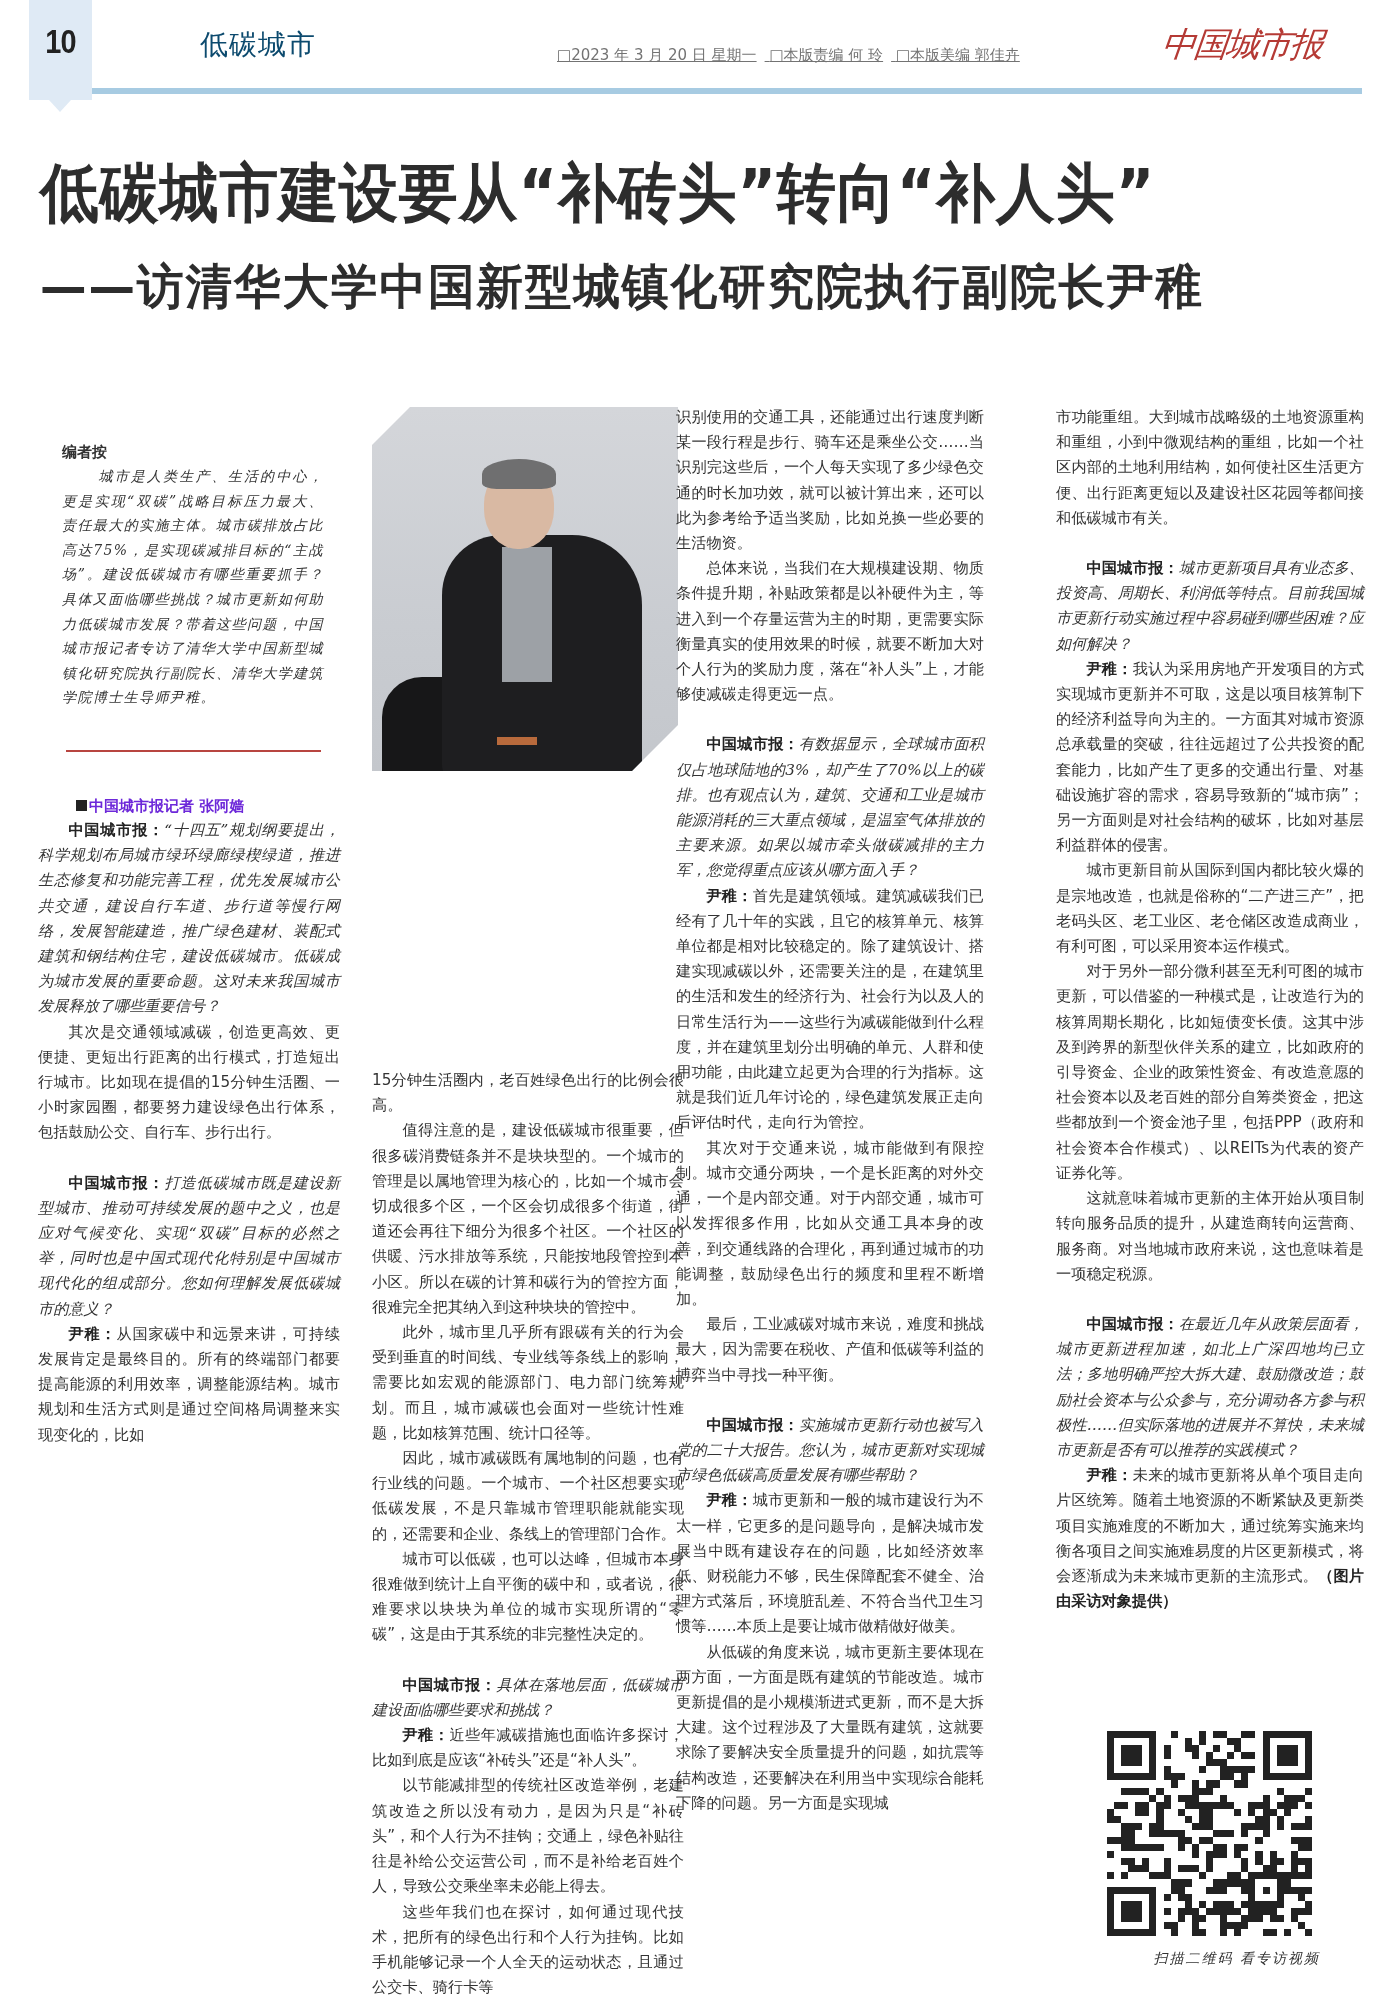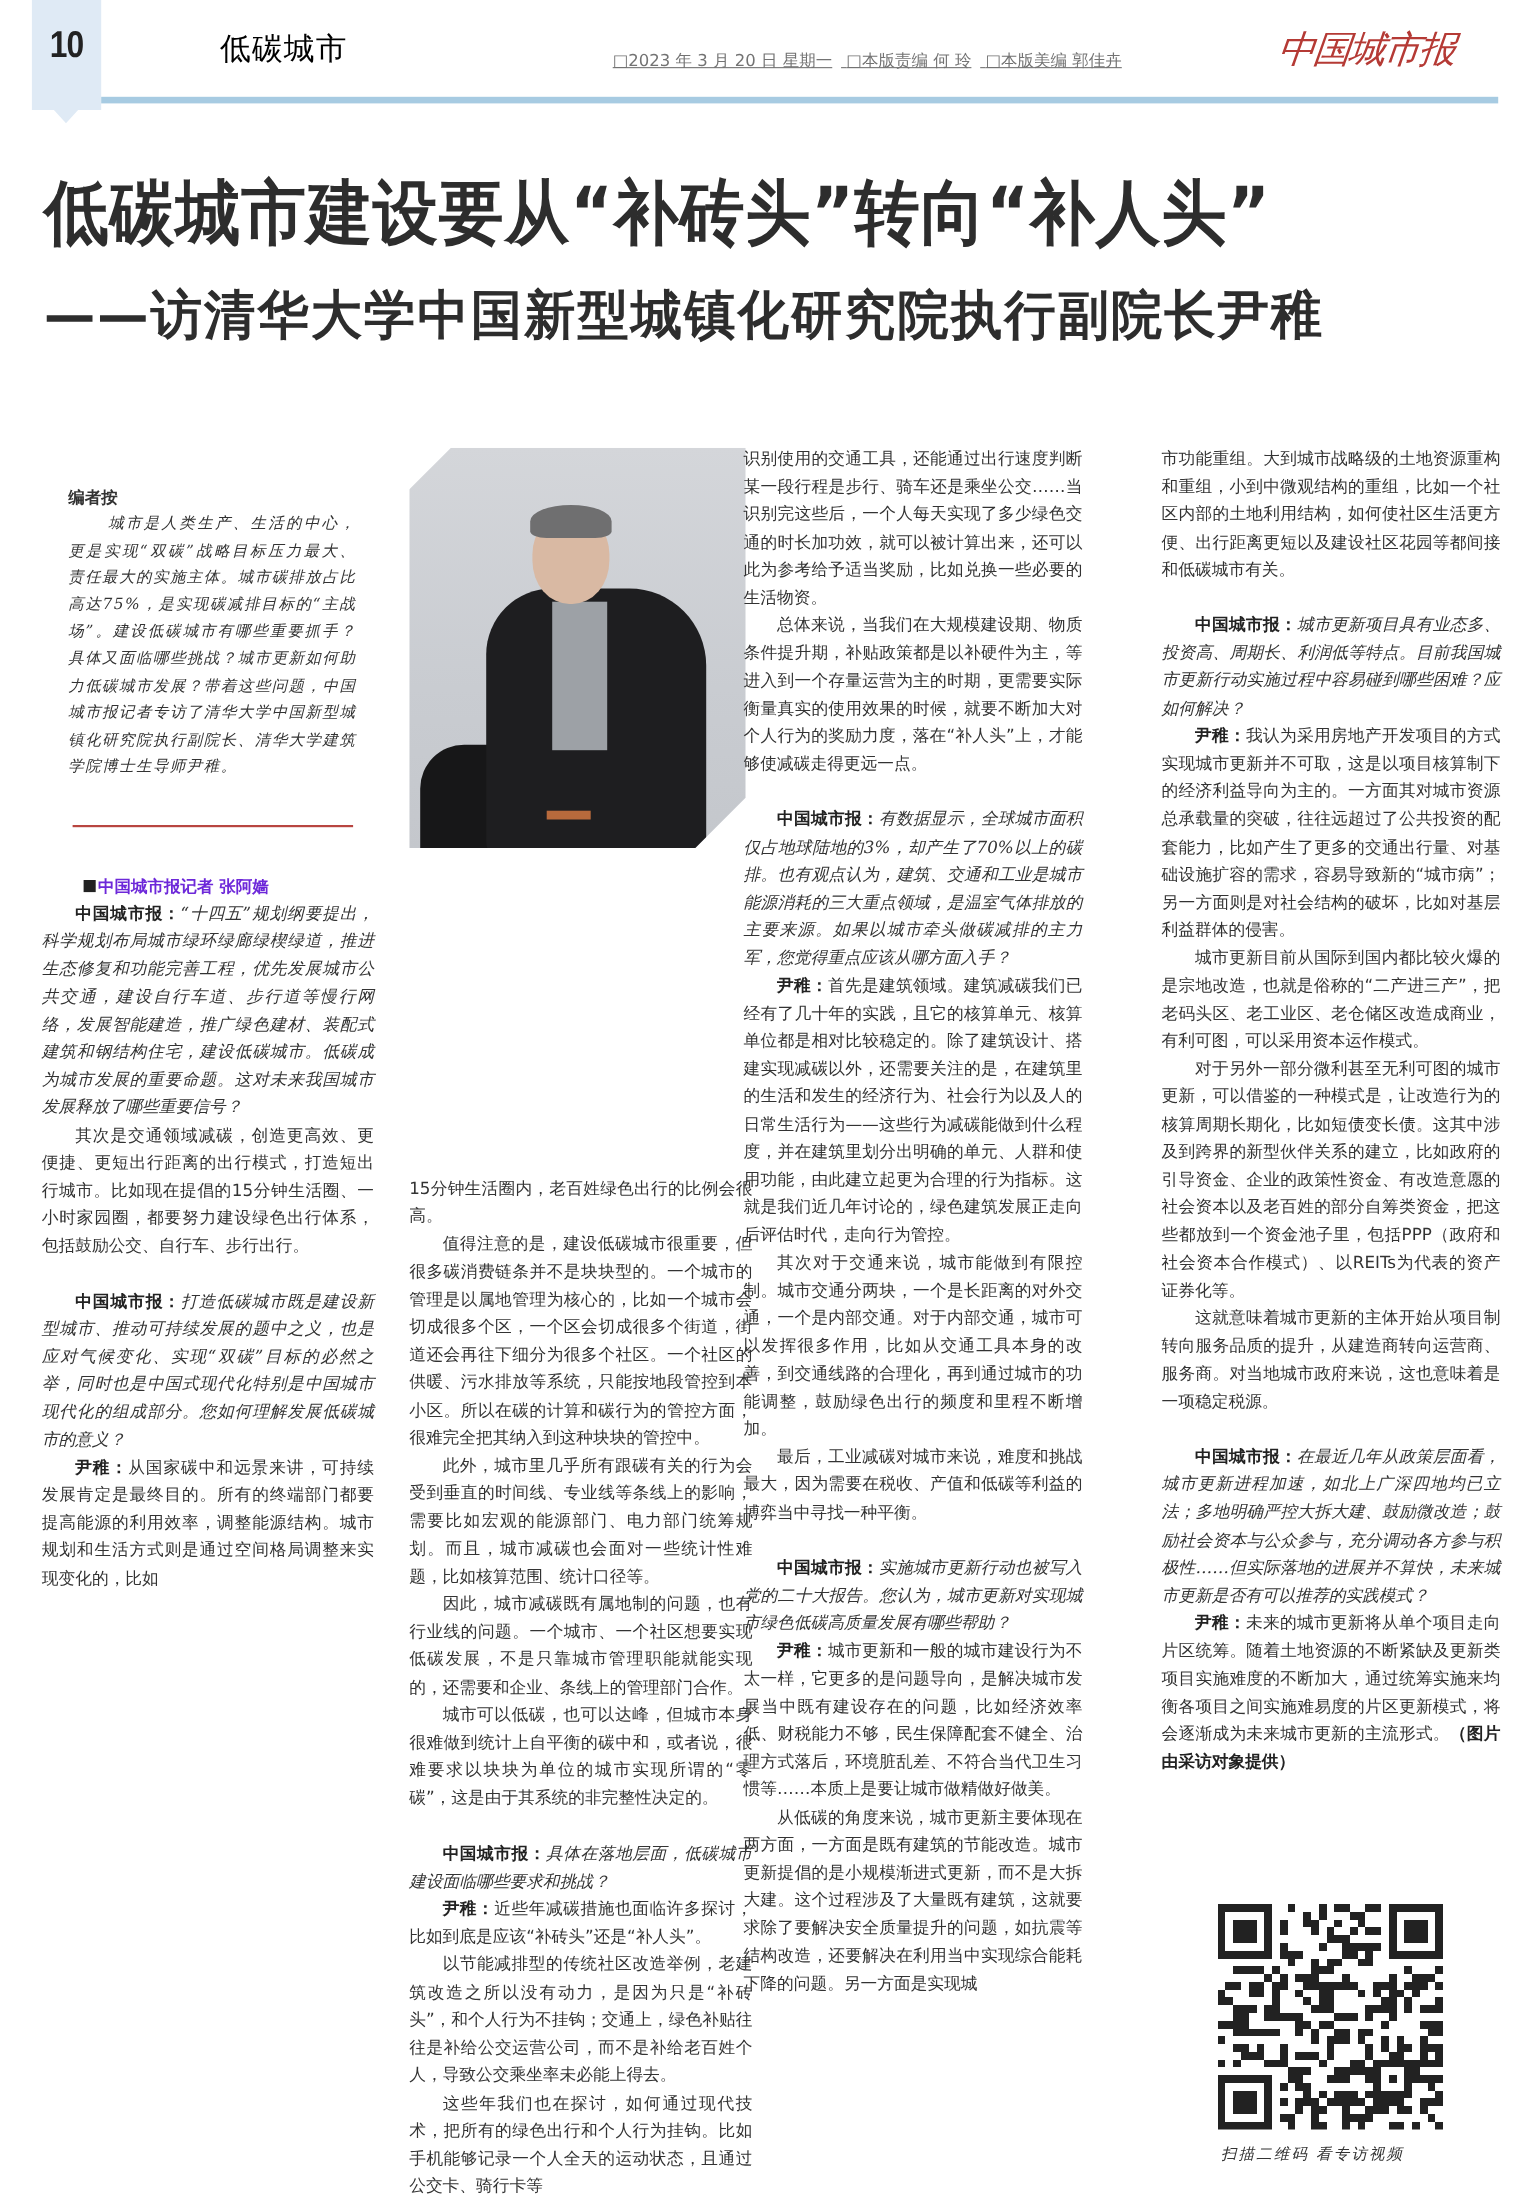--- a/index.html
+++ b/index.html
@@ -5,21 +5,21 @@
   * { box-sizing: border-box; margin: 0; padding: 0; }
   html, body { width: 1389px; height: 2000px; background: #ffffff; overflow: hidden; }
   body { position: relative; font-family: "DejaVu Sans", "Liberation Sans", sans-serif; color: #2b2b2b; }
 
   
   .page-tab { position: absolute; left: 29px; top: 0; width: 63px; height: 100px; background: #dfeaf5; }
   .page-tab::after { content: ""; position: absolute; left: 20px; bottom: -12px; width: 0; height: 0;
     border-left: 11px solid transparent; border-right: 11px solid transparent; border-top: 12px solid #dfeaf5; }
   .page-num { position: absolute; left: 0; right: 0; top: 22px; text-align: center;
     font-family: "Liberation Sans", sans-serif; font-weight: bold; font-size: 34px; color: #222; letter-spacing: -1px; transform: scaleX(0.85); }
-  .section-name { position: absolute; left: 200px; top: 26px; font-size: 28px; color: #000000; letter-spacing: 1px; }
+  .section-name { position: absolute; left: 200px; top: 26px; font-size: 28px; color: #0c4a6e; letter-spacing: 1px; }
   .header-line { position: absolute; left: 92px; top: 88px; width: 1270px; height: 6px; background: #a7cbe2; }
   .header-meta { position: absolute; left: 557px; top: 46px; font-size: 15px; color: #737373; white-space: nowrap; text-decoration: underline; }
   .header-meta span { margin-right: 8px; }
   .masthead { position: absolute; left: 1162px; top: 22px; font-family: "DejaVu Serif", serif; font-style: italic;
     font-size: 34px; color: #b53a35; letter-spacing: -2px; transform: skewX(-6deg); }
 
   
   .headline { position: absolute; left: 40px; top: 150px; width: 1320px; font-family: "DejaVu Sans", sans-serif;
     font-weight: bold; font-size: 64px; color: #2d2d2d; letter-spacing: 1px; white-space: nowrap; transform: scaleX(0.92); transform-origin: left top; }
   .subheadline { position: absolute; left: 40px; top: 255px; width: 1330px; font-size: 48px; color: #2d2d2d;
@@ -54,21 +54,21 @@
   .photo .head { position: absolute; left: 112px; top: 60px; width: 70px; height: 82px; border-radius: 45% 45% 48% 48%; background: #d9b9a3; }
   .photo .hair { position: absolute; left: 110px; top: 52px; width: 74px; height: 30px; border-radius: 50% 50% 20% 20%; background: #6f6f70; }
   .photo .jacket { position: absolute; left: 70px; top: 128px; width: 200px; height: 250px; background: #1e1e20;
     border-radius: 60px 70px 20px 20px; }
   .photo .shirt { position: absolute; left: 130px; top: 140px; width: 50px; height: 135px; background: #9da1a6; }
   .photo .legs { position: absolute; left: 10px; top: 270px; width: 210px; height: 100px; background: #171718; border-radius: 40px 30px 0 0; }
   .photo .stool { position: absolute; left: 125px; top: 330px; width: 40px; height: 8px; background: #b86a3c; }
 
   
   .qr { position: absolute; left: 1107px; top: 1731px; width: 205px; height: 205px; background: #fff; }
-  .qr-caption { position: absolute; left: 1110px; top: 1950px; width: 210px; text-align: left;
+  .qr-caption { position: absolute; left: 1110px; top: 1950px; width: 210px; text-align: right;
     font-family: "DejaVu Serif", serif; font-style: italic; font-size: 14px; color: #333; letter-spacing: 2px; }
 </style>
 </head>
 <body>
 
 <div class="page-tab">
   <div class="page-num">10</div>
 </div>
 <div class="section-name">低碳城市</div>
 <div class="header-meta">

